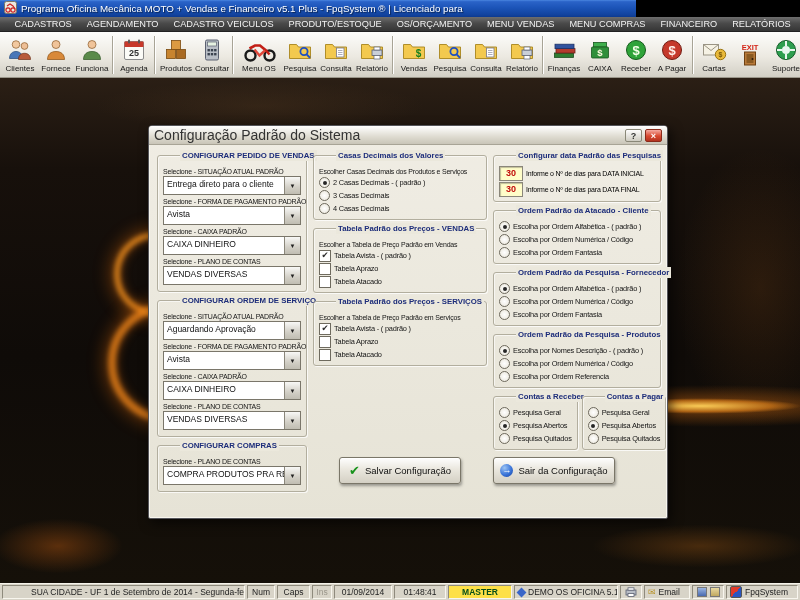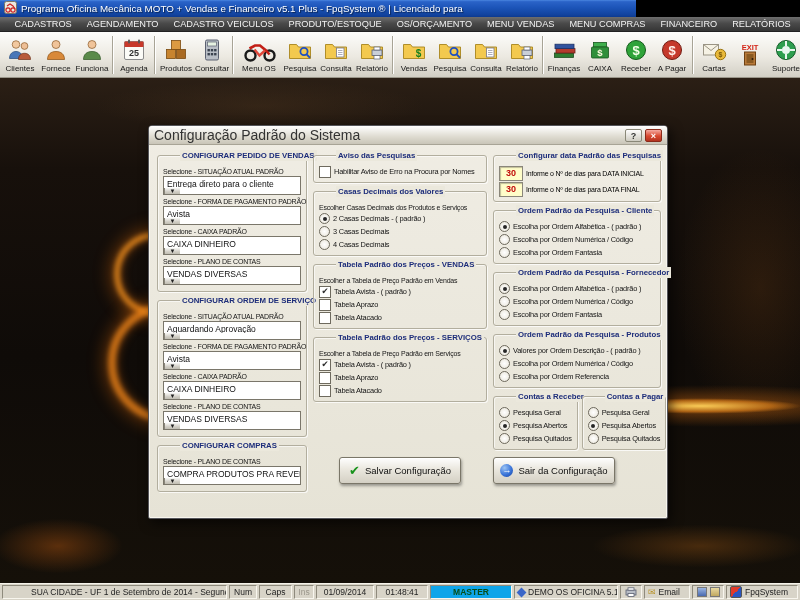--- a/index.html
+++ b/index.html
@@ -72,21 +72,21 @@
 
   .group{position:relative;border:1px solid #b2ae9e;border-radius:3px;
     padding:9px 5px 4px;margin-bottom:8px;
     box-shadow:1px 1px 0 rgba(255,255,255,.75), inset 1px 1px 0 rgba(255,255,255,.6);}
   .group-title{position:absolute;top:-6px;left:22px;background:#ebe8dc;padding:0 2px;
     font-size:7.8px;font-weight:bold;color:#1d2d7a;line-height:11px;white-space:nowrap;}
   .group-pair{display:flex;gap:4px;}
   .group-pair .group{flex:1;}
 
   .cap{font-size:7px;letter-spacing:-0.2px;color:#151515;margin:2px 0 0;line-height:9px;white-space:nowrap;}
-  .combo{display:flex;height:17px;margin-bottom:2px;border:1px solid #7a766a;background:#fff;align-items:stretch;flex-direction:column;}
+  .combo{display:flex;height:17px;margin-bottom:2px;border:1px solid #7a766a;background:#fff;align-items:stretch;}
   .combo-text{flex:1;font-size:8.5px;line-height:15px;padding-left:3px;white-space:nowrap;overflow:hidden;color:#111;}
   .combo-btn{width:15px;background:linear-gradient(#f8f8f6,#d2cfc6 60%,#c0bdb2);border-left:1px solid #8a867a;
     font-size:6px;color:#222;display:flex;align-items:center;justify-content:center;}
 
   .opt{display:flex;align-items:center;gap:3px;height:13px;}
   .opt-text{font-size:7.4px;letter-spacing:-0.2px;white-space:nowrap;color:#141414;}
   .radio{width:9px;height:9px;flex:0 0 auto;border-radius:50%;border:1px solid #6e6a5e;
     background:radial-gradient(#ffffff,#e8e4d8);display:inline-flex;align-items:center;justify-content:center;}
   .radio.on::after{content:'';width:4px;height:4px;border-radius:50%;background:#262626;}
   .check{width:10px;height:10px;flex:0 0 auto;border:1px solid #6e6a5e;background:#fff;
@@ -115,21 +115,21 @@
     background:#d8d4c8;border-top:1px solid #f5f3ea;display:flex;align-items:stretch;gap:2px;
     padding:1px 2px;box-sizing:border-box;}
   .seg{border:1px solid;border-color:#8e8a7c #f8f6ee #f8f6ee #8e8a7c;display:flex;align-items:center;
     padding:0 3px;font-size:8.5px;color:#222;white-space:nowrap;overflow:hidden;box-sizing:border-box;gap:3px;}
   #seg-loc{flex:1;padding-left:28px;}
   .seg.w-num{width:28px;justify-content:center;}
   .seg.w-caps{width:33px;justify-content:center;}
   .seg.w-ins{width:20px;justify-content:center;color:#9a968a;}
   .seg.w-date{width:58px;justify-content:center;}
   .seg.w-time{width:52px;justify-content:center;}
-  .seg.master{width:82px;justify-content:center;background:#0ea5e9;color:#064e18;font-weight:bold;}
+  .seg.master{width:64px;justify-content:center;background:#fde047;color:#064e18;font-weight:bold;}
   .seg.w-app{width:104px;}
   .seg.icon-seg{width:22px;justify-content:center;}
   .seg.w-email{width:46px;}
   .seg.w-tools{width:32px;justify-content:center;}
   .seg.w-brand{width:72px;}
   .diamond{width:7px;height:7px;background:#3a66c8;transform:rotate(45deg);flex:0 0 auto;}
   .mail2{color:#b8932a;font-size:9px;}
   .sq{width:8px;height:8px;flex:0 0 auto;border:1px solid #777;}
   .sq1{background:linear-gradient(#9ab4e0,#4a6ab0);}
   .sq2{background:linear-gradient(#e8d8a0,#c0a860);}
@@ -469,27 +469,20 @@
             <span class="group-title" data-interactable="false">CONFIGURAR COMPRAS</span>
             <div class="cap" data-interactable="false">Selecione - PLANO DE CONTAS</div>
             <div class="combo" data-interactable="true">
               <span class="combo-text" data-interactable="false">COMPRA PRODUTOS PRA REVENDA</span>
               <span class="combo-btn" data-interactable="true">▼</span>
             </div>
           </div>
         </div>
       <div class="col" id="col2" data-interactable="false">
           <div class="group" data-interactable="false">
-            <span class="group-title" data-interactable="false">Aviso das Pesquisas</span>
-            <label class="opt" data-interactable="true">
-              <span class="check" data-interactable="true"></span>
-              <span class="opt-text" data-interactable="false">Habilitar Aviso de Erro na Procura por Nomes</span>
-            </label>
-          </div>
-          <div class="group" data-interactable="false">
             <span class="group-title" data-interactable="false">Casas Decimais dos Valores</span>
             <div class="cap" data-interactable="false">Escolher Casas Decimais dos Produtos e Serviços</div>
             <label class="opt" data-interactable="true">
               <span class="radio on" data-interactable="true"></span>
               <span class="opt-text" data-interactable="false">2 Casas Decimais - ( padrão )</span>
             </label>
             <label class="opt" data-interactable="true">
               <span class="radio" data-interactable="true"></span>
               <span class="opt-text" data-interactable="false">3 Casas Decimais</span>
             </label>
@@ -537,21 +530,21 @@
             <div class="numrow" data-interactable="false">
               <span class="numbox" data-interactable="true">30</span>
               <span class="numlab" data-interactable="false">Informe o Nº de dias para DATA INICIAL</span>
             </div>
             <div class="numrow" data-interactable="false">
               <span class="numbox" data-interactable="true">30</span>
               <span class="numlab" data-interactable="false">Informe o Nº de dias para DATA FINAL</span>
             </div>
           </div>
           <div class="group" data-interactable="false">
-            <span class="group-title" data-interactable="false">Ordem Padrão da Pesquisa - Cliente</span>
+            <span class="group-title" data-interactable="false">Ordem Padrão da Atacado - Cliente</span>
             <label class="opt" data-interactable="true">
               <span class="radio on" data-interactable="true"></span>
               <span class="opt-text" data-interactable="false">Escolha por Ordem Alfabética - ( padrão )</span>
             </label>
             <label class="opt" data-interactable="true">
               <span class="radio" data-interactable="true"></span>
               <span class="opt-text" data-interactable="false">Escolha por Ordem Numérica / Código</span>
             </label>
             <label class="opt" data-interactable="true">
               <span class="radio" data-interactable="true"></span>
@@ -570,21 +563,21 @@
             </label>
             <label class="opt" data-interactable="true">
               <span class="radio" data-interactable="true"></span>
               <span class="opt-text" data-interactable="false">Escolha por Ordem Fantasia</span>
             </label>
           </div>
           <div class="group" data-interactable="false">
             <span class="group-title" data-interactable="false">Ordem Padrão da Pesquisa - Produtos</span>
             <label class="opt" data-interactable="true">
               <span class="radio on" data-interactable="true"></span>
-              <span class="opt-text" data-interactable="false">Valores por Ordem Descrição - ( padrão )</span>
+              <span class="opt-text" data-interactable="false">Escolha por Nomes Descrição - ( padrão )</span>
             </label>
             <label class="opt" data-interactable="true">
               <span class="radio" data-interactable="true"></span>
               <span class="opt-text" data-interactable="false">Escolha por Ordem Numérica / Código</span>
             </label>
             <label class="opt" data-interactable="true">
               <span class="radio" data-interactable="true"></span>
               <span class="opt-text" data-interactable="false">Escolha por Ordem Referencia</span>
             </label>
           </div>

